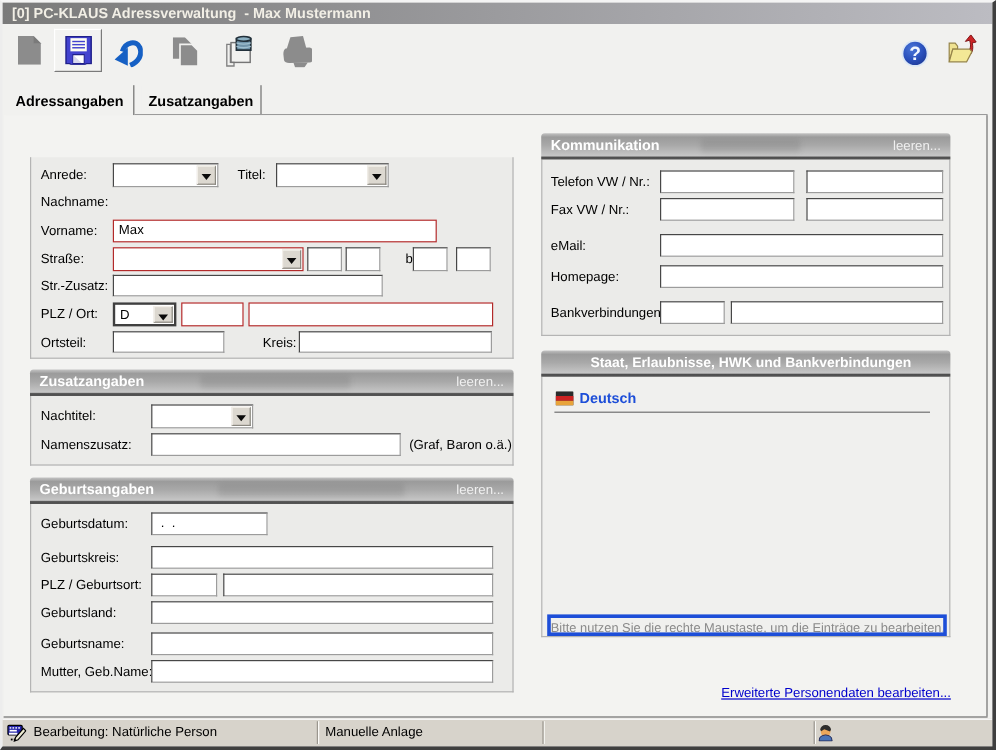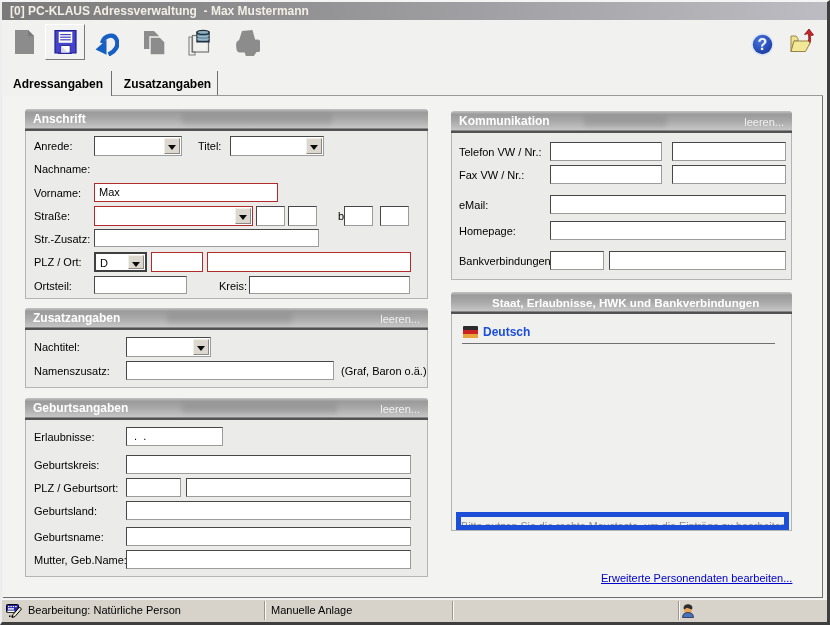--- a/index.html
+++ b/index.html
@@ -99,32 +99,31 @@
 </svg>
 
 <div class="tab" style="left:5px; width:107px; border-right:1px solid #6f6f6f;">Adressangaben</div>
 <div class="tab" style="left:118px; width:100px; border-right:1px solid #6f6f6f;">Zusatzangaben</div>
 <div id="tabline" style="left:112px; width:711px;"></div>
 <div id="content"></div>
 <div id="contentborder"></div>
 <div id="contentbottom"></div>
 
 <div class="panel" style="left:25px; top:131px; width:403px; height:168px;">
-  <div class="phd">Anschrift<div class="ghost" style="left:157px; width:150px;"></div></div>
   <div class="lbl" style="left:8px; top:9px;">Anrede:</div>
   <div class="combo" style="left:68px; top:5px; width:88px; height:20px;">
       <div class="cbtn"></div>
     </div>
   <div class="lbl" style="left:172px; top:9px;">Titel:</div>
   <div class="combo" style="left:204px; top:5px; width:94px; height:20px;">
       <div class="cbtn"></div>
     </div>
   <div class="lbl" style="left:8px; top:32px;">Nachname:</div>
   <div class="lbl" style="left:8px; top:56px;">Vorname:</div>
-  <div class="inp red" style="left:68px; top:52px; width:184px; height:19px;">Max</div>
+  <div class="inp red" style="left:68px; top:52px; width:270px; height:19px;">Max</div>
   <div class="lbl" style="left:8px; top:79px;">Straße:</div>
   <div class="combo red" style="left:68px; top:75px; width:159px; height:20px;">
       <div class="cbtn"></div>
     </div>
   <div class="inp" style="left:230px; top:75px; width:29px; height:20px;"></div>
   <div class="inp" style="left:262px; top:75px; width:29px; height:20px;"></div>
   <div class="lbl" style="left:312px; top:79px;">bis:</div>
   <div class="inp" style="left:318px; top:75px; width:29px; height:20px;"></div>
   <div class="inp" style="left:354px; top:75px; width:29px; height:20px;"></div>
   <div class="lbl" style="left:8px; top:102px;">Str.-Zusatz:</div>
@@ -148,21 +147,21 @@
   <div class="combo" style="left:100px; top:7px; width:85px; height:20px;">
       <div class="cbtn"></div>
     </div>
   <div class="lbl" style="left:8px; top:35px;">Namenszusatz:</div>
   <div class="inp" style="left:100px; top:31px; width:208px; height:19px;"></div>
   <div class="lbl" style="left:315px; top:35px;">(Graf, Baron o.ä.)</div>
 </div>
 
 <div class="panel" style="left:25px; top:420px; width:403px; height:157px;">
   <div class="phd">Geburtsangaben<span class="leeren">leeren...</span><div class="ghost" style="left:157px; width:155px;"></div></div>
-  <div class="lbl" style="left:8px; top:11px;">Erlaubnisse:</div>
+  <div class="lbl" style="left:8px; top:11px;">Geburtsdatum:</div>
   <div class="inp" style="left:100px; top:7px; width:97px; height:19px;">&nbsp;.&nbsp;&nbsp;.</div>
   <div class="lbl" style="left:8px; top:39px;">Geburtskreis:</div>
   <div class="inp" style="left:100px; top:35px; width:285px; height:19px;"></div>
   <div class="lbl" style="left:8px; top:62px;">PLZ / Geburtsort:</div>
   <div class="inp" style="left:100px; top:58px; width:55px; height:19px;"></div>
   <div class="inp" style="left:160px; top:58px; width:225px; height:19px;"></div>
   <div class="lbl" style="left:8px; top:85px;">Geburtsland:</div>
   <div class="inp" style="left:100px; top:81px; width:285px; height:19px;"></div>
   <div class="lbl" style="left:8px; top:111px;">Geburtsname:</div>
   <div class="inp" style="left:100px; top:107px; width:285px; height:19px;"></div>
@@ -189,21 +188,21 @@
 
 <div class="panel" style="left:451px; top:314px; width:341px; height:217px; background:#f0f0ee;">
   <div class="phd" style="font-size:11.6px;padding-left:41px;">Staat, Erlaubnisse, HWK und Bankverbindungen</div>
   <svg class="abs" style="left:11px; top:12px;" width="15" height="12" viewBox="0 0 15 12">
     <rect width="15" height="12" rx="1" fill="#2b2b2b"></rect>
     <rect y="4" width="15" height="4" fill="#cc2222"></rect>
     <rect y="8" width="15" height="4" fill="#e8a43a"></rect>
   </svg>
   <div class="abs" style="left:31px; top:11px; font-weight:bold; font-size:12px; color:#1d4ed8;">Deutsch</div>
   <div class="abs" style="left:10px; top:29px; width:313px; height:1px; background:#707070;"></div>
-  <div class="abs" style="left:4px; top:198px; width:333px; height:18px; border:5px solid #1d4ed8; color:#8a8a8a; font-size:10.7px; line-height:18px; padding-left:0; white-space:nowrap; overflow:hidden;">Bitte nutzen Sie die rechte Maustaste, um die Einträge zu bearbeiten.</div>
+  <div class="abs" style="left:4px; top:198px; width:333px; height:18px; border:3px solid #1d4ed8; color:#8a8a8a; font-size:10.7px; line-height:18px; padding-left:0; white-space:nowrap; overflow:hidden;">Bitte nutzen Sie die rechte Maustaste, um die Einträge zu bearbeiten.</div>
 </div>
 
 <a class="link abs" style="left:601px; top:572px;">Erweiterte Personendaten bearbeiten...</a>
 
 <div id="statusbar"></div>
 <svg class="abs" style="left:6px; top:603px;" width="16" height="16" viewBox="0 0 16 16">
   <rect x="0.5" y="1.5" width="12" height="8" rx="1" fill="#2222a8" stroke="#000" stroke-width="1"></rect>
   <rect x="2" y="3" width="1.4" height="1.2" fill="#fff"></rect>
     <rect x="4.4" y="3" width="1.4" height="1.2" fill="#fff"></rect>
     <rect x="6.8" y="3" width="1.4" height="1.2" fill="#fff"></rect>

